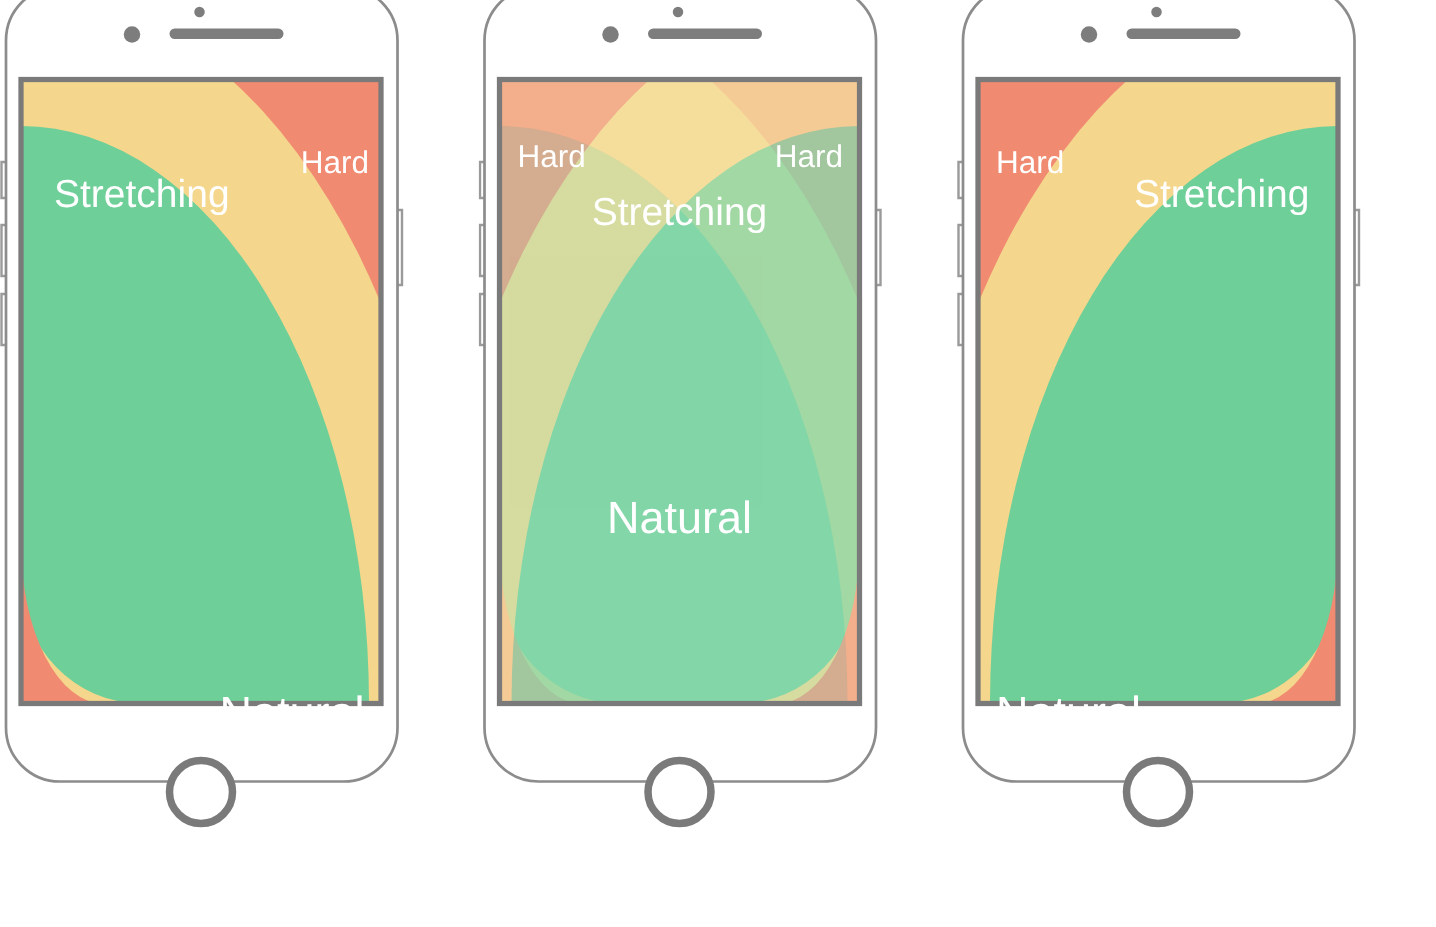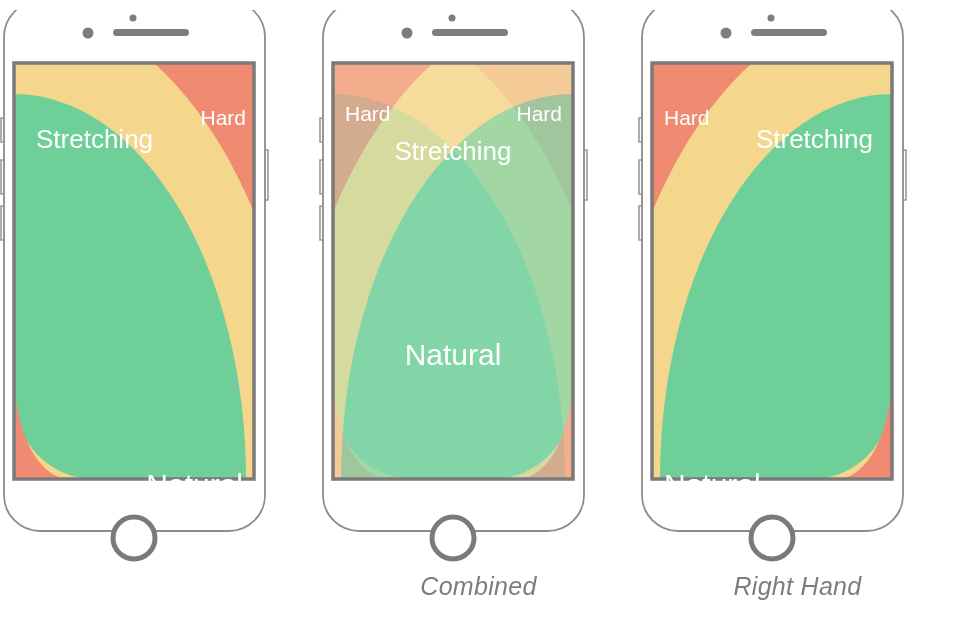--- a/index.html
+++ b/index.html
@@ -14,21 +14,21 @@
     overflow: hidden;
     font-family: "Liberation Sans", sans-serif;
   }
   #stage {
     position: relative;
     width: 957px;
     height: 618px;
   }
   .phone-col {
     position: absolute;
-    top: 10px;
+    top: 0;
     width: 319px;
     height: 514px;
   }
   #col-left   { left: 0px; }
   #col-center { left: 319px; }
   #col-right  { left: 638px; }
 
   .phone-svg {
     position: absolute;
     top: 0;
@@ -176,21 +176,20 @@
         <rect x="14" y="53" width="240" height="416" fill="none" stroke="#7A7A7A" stroke-width="3.5"></rect>
       </g>
 
       <text class="zlabel small" x="26" y="111" text-anchor="start" fill="#FFFFFF">Hard</text>
       <text class="zlabel small" x="243" y="111" text-anchor="end" fill="#FFFFFF">Hard</text>
       <text class="zlabel big" x="134" y="150" text-anchor="middle" fill="#FFFFFF">Stretching</text>
       <text class="zlabel huge" x="134" y="355" text-anchor="middle" fill="#FFFFFF">Natural</text>
 
       <circle cx="134" cy="528" r="21" fill="#ffffff" stroke="#7A7A7A" stroke-width="5"></circle>
     </svg>
-    <div class="caption" style="color: rgb(125, 125, 125);">Combined</div>
   </div>
 
   <div class="phone-col" id="col-right">
     <svg class="phone-svg" viewBox="0 0 319 618">
       <defs>
         <clipPath id="screenClipR">
           <rect x="14" y="53" width="240" height="416"></rect>
         </clipPath>
       </defs>
 
@@ -222,16 +221,15 @@
         </g>
         <rect x="14" y="53" width="240" height="416" fill="none" stroke="#7A7A7A" stroke-width="3.5"></rect>
       </g>
 
       <text class="zlabel small" x="26" y="115" text-anchor="start" fill="#FFFFFF">Hard</text>
       <text class="zlabel big" x="235" y="138" text-anchor="end" fill="#FFFFFF">Stretching</text>
       <text class="zlabel huge" x="26" y="485" text-anchor="start" fill="#FFFFFF">Natural</text>
 
       <circle cx="134" cy="528" r="21" fill="#ffffff" stroke="#7A7A7A" stroke-width="5"></circle>
     </svg>
-    <div class="caption" style="color: rgb(125, 125, 125);">Right Hand</div>
   </div>
 
 </div>
 
 </body></html>

